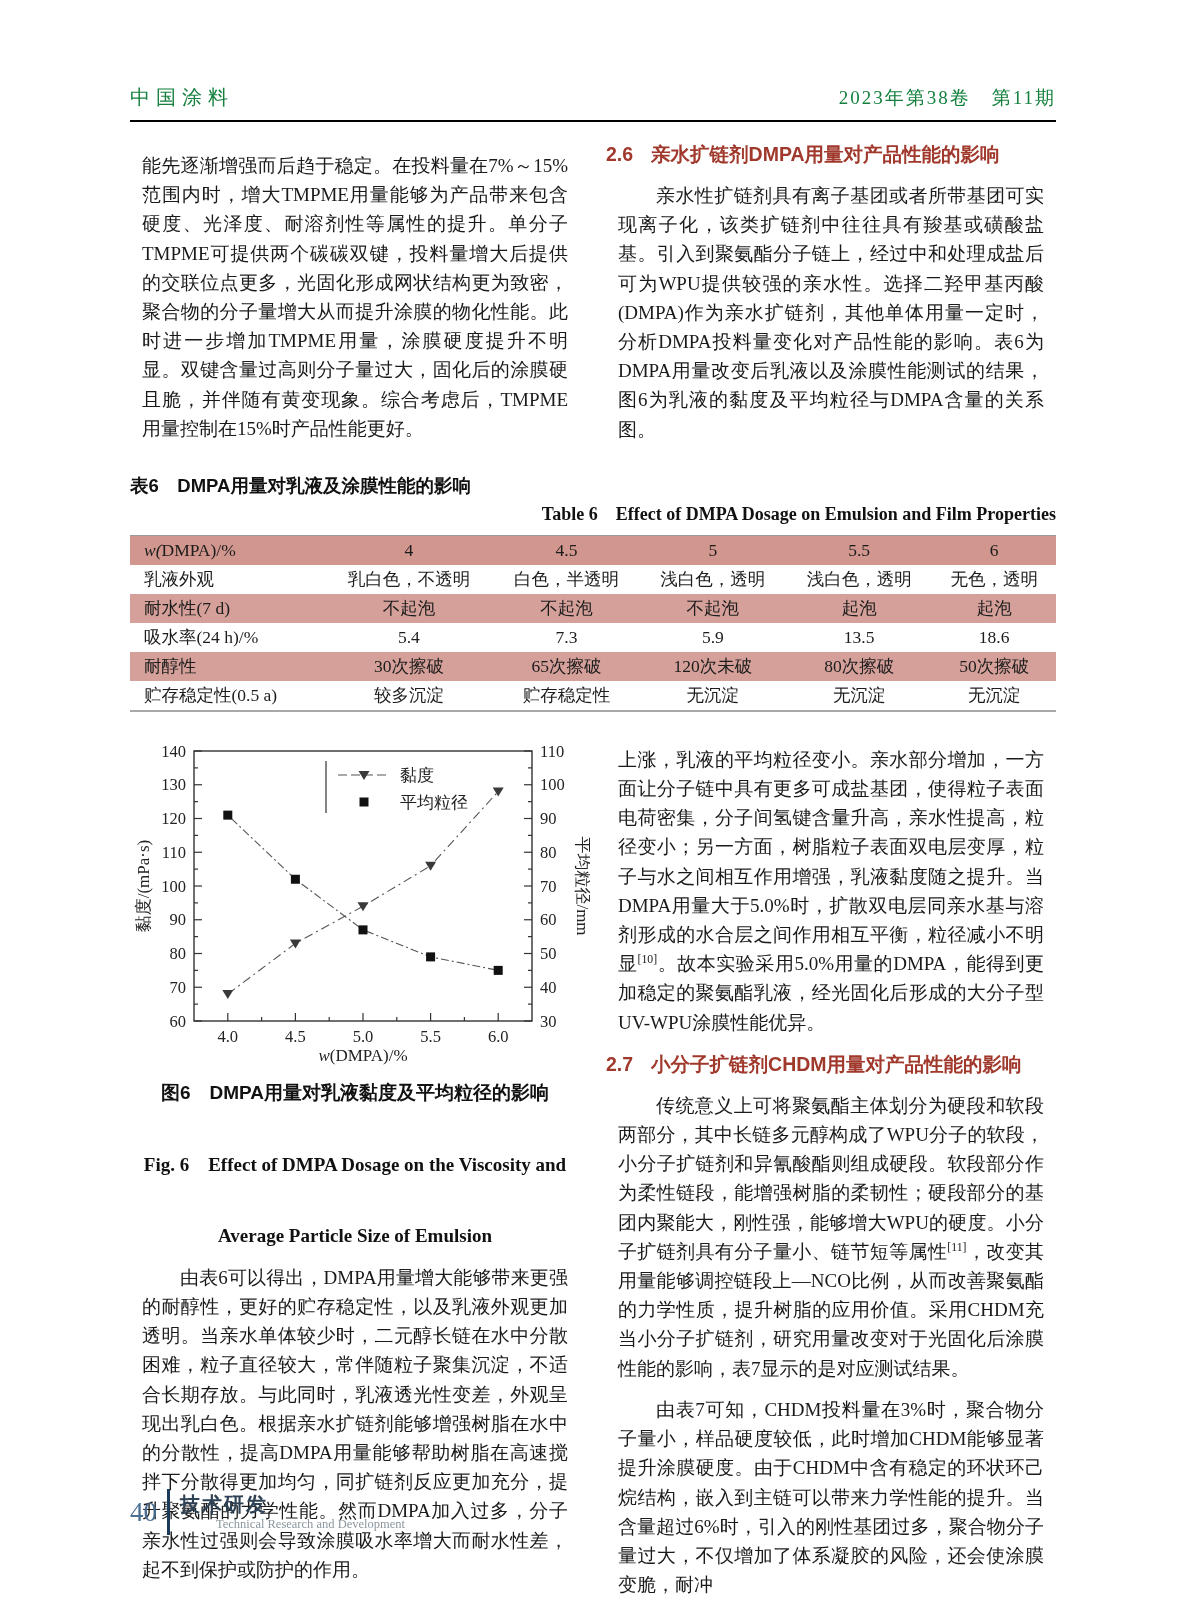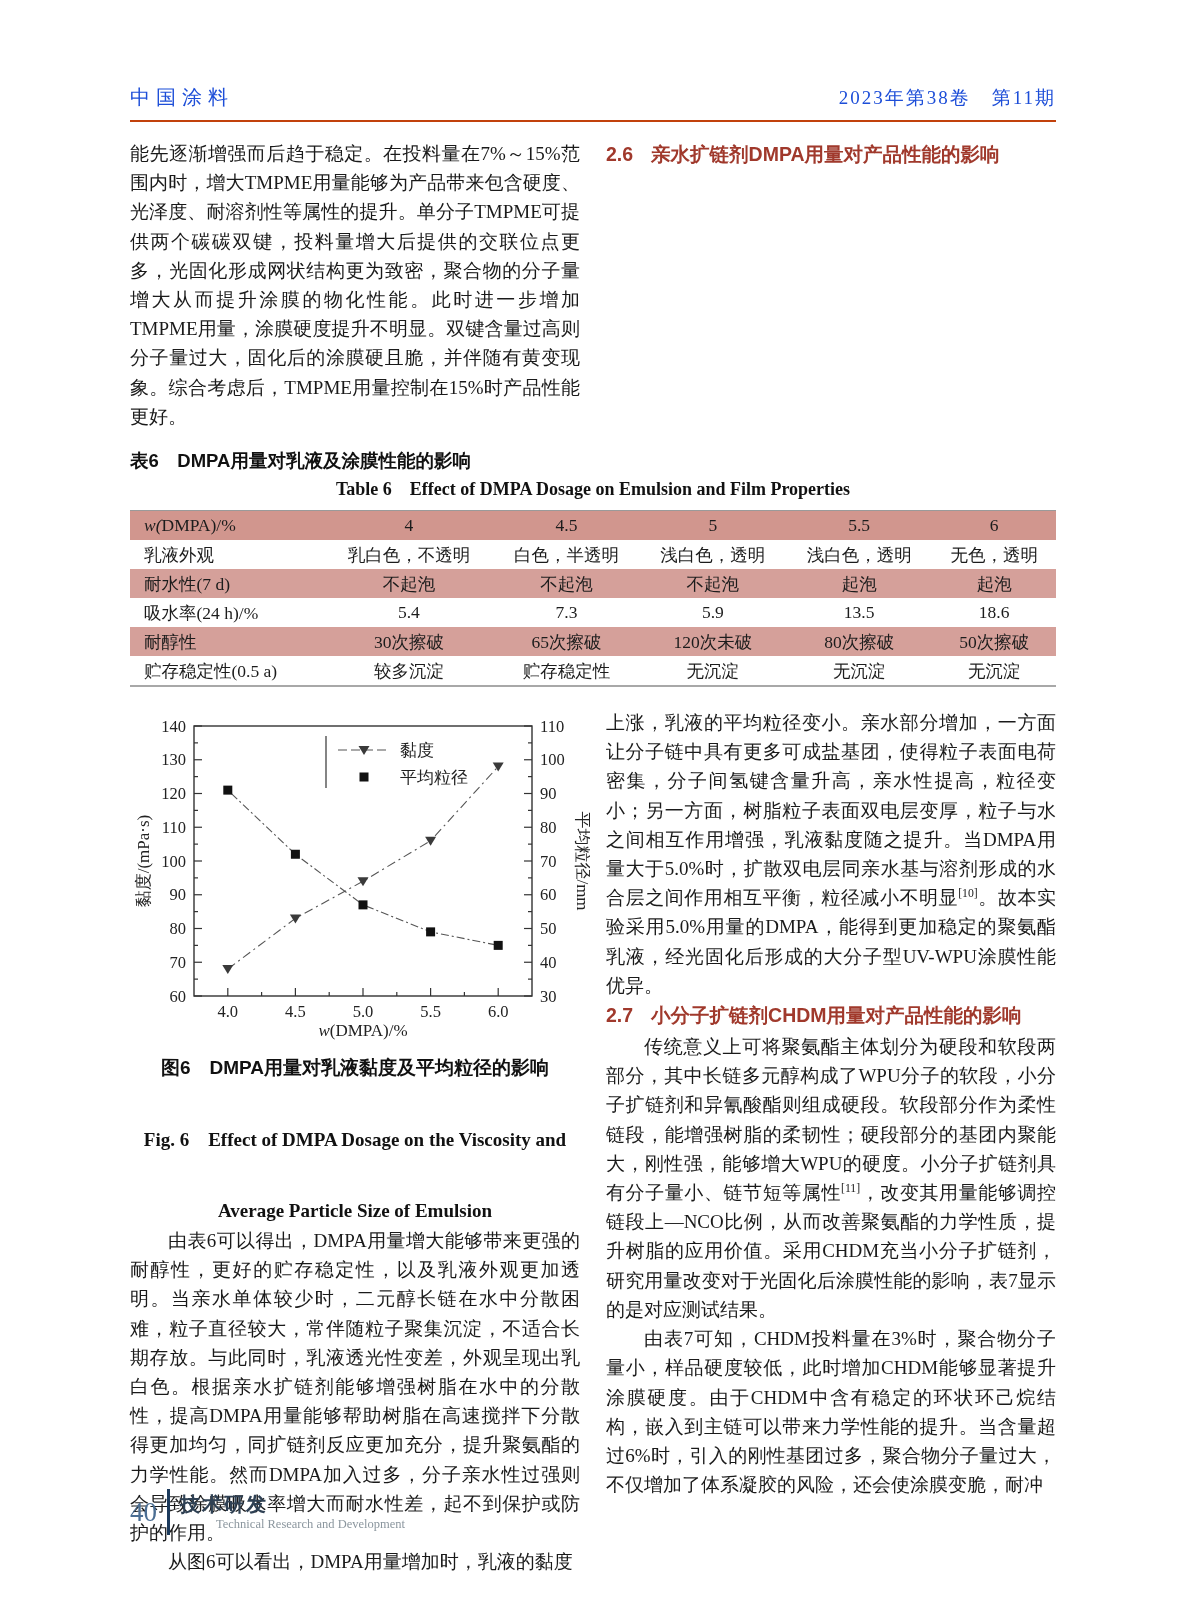--- a/index.html
+++ b/index.html
@@ -2,44 +2,44 @@
 <html lang="zh"><head>
 <meta charset="utf-8">
 <style>
   html,body{margin:0;padding:0;background:#ffffff;}
   .page{position:relative;width:1187px;height:1600px;background:#fff;overflow:hidden;
         font-family:"Liberation Serif","DejaVu Serif",serif;color:#1a1a1a;}
   .content{position:absolute;left:130px;top:0;width:926px;}
 
   
   .pg-header{display:flex;justify-content:space-between;align-items:flex-end;
-             padding-top:84px;padding-bottom:9px;border-bottom:2px solid #c2410c;
-             color:#1d4ed8;}
+             padding-top:84px;padding-bottom:9px;border-bottom:2px solid #000000;
+             color:#15803d;}
   .journal-name{font-size:20px;letter-spacing:6px;}
   .issue-info{font-size:19px;letter-spacing:2px;}
 
   
   .two-col{display:flex;gap:26px;}
   .col{width:450px;}
   .row1{margin-top:17px;}
   .row3{margin-top:21px;}
 
-  p.body-text{margin:0;font-size:19px;line-height:29.2px;text-align:justify;}
+  p.body-text{margin:12px;font-size:19px;line-height:29.2px;text-align:justify;}
   p.ind{text-indent:2em;}
   sup.cite{font-size:0.62em;vertical-align:super;line-height:0;}
 
   h2.sec{margin:0 0 2px 0;font-family:"Liberation Sans","DejaVu Sans",sans-serif;
          font-weight:bold;font-size:19.5px;line-height:30px;color:#a0392c;}
   h2.sec .sec-num{margin-right:18px;}
 
   
   .table-block{margin-top:16px;}
   .tbl-cap-zh{text-align:left;font-family:"Liberation Sans","DejaVu Sans",sans-serif;
               font-weight:bold;font-size:18.5px;line-height:28px;color:#111;}
-  .tbl-cap-en{text-align:center;font-weight:bold;font-size:18px;line-height:28px;color:#111;margin-bottom:7px;}
+  .tbl-cap-en{text-align:right;font-weight:bold;font-size:18px;line-height:28px;color:#111;margin-bottom:7px;}
   table.tbl6{width:100%;border-collapse:collapse;font-size:17.5px;
              border-top:1.5px solid #9a9a9a;border-bottom:2px solid #a8a8a8;}
   table.tbl6 td{height:29px;padding:0 4px;text-align:center;color:#1c1c1c;}
   table.tbl6 td.rowlabel{text-align:left;padding-left:14px;width:21%;}
   table.tbl6 tr.shaded{background:#d5a09a;}
   table.tbl6 tr.shaded-hdr{background:#d1968e;}
   td.varcell::first-letter{font-style:italic;}
 
   
   .fig-block{margin-top:2px;}
@@ -69,20 +69,21 @@
       <span class="journal-name">中国涂料</span>
       <span class="issue-info">2023年第38卷　第11期</span>
     </div>
 
     <div class="two-col row1">
       <div class="col">
         <p class="body-text">能先逐渐增强而后趋于稳定。在投料量在7%～15%范围内时，增大TMPME用量能够为产品带来包含硬度、光泽度、耐溶剂性等属性的提升。单分子TMPME可提供两个碳碳双键，投料量增大后提供的交联位点更多，光固化形成网状结构更为致密，聚合物的分子量增大从而提升涂膜的物化性能。此时进一步增加TMPME用量，涂膜硬度提升不明显。双键含量过高则分子量过大，固化后的涂膜硬且脆，并伴随有黄变现象。综合考虑后，TMPME用量控制在15%时产品性能更好。</p>
       </div>
       <div class="col">
         <h2 class="sec"><span class="sec-num">2.6</span><span>亲水扩链剂DMPA用量对产品性能的影响</span></h2>
+        <p class="body-text ind">亲水性扩链剂具有离子基团或者所带基团可实现离子化，该类扩链剂中往往具有羧基或磺酸盐基。引入到聚氨酯分子链上，经过中和处理成盐后可为WPU提供较强的亲水性。选择二羟甲基丙酸(DMPA)作为亲水扩链剂，其他单体用量一定时，分析DMPA投料量变化对产品性能的影响。表6为DMPA用量改变后乳液以及涂膜性能测试的结果，图6为乳液的黏度及平均粒径与DMPA含量的关系图。</p>
       </div>
     </div>
 
     <div class="table-block">
       <div class="tbl-cap-zh">表6　DMPA用量对乳液及涂膜性能的影响</div>
       <div class="tbl-cap-en">Table 6　Effect of DMPA Dosage on Emulsion and Film Properties</div>
       <table class="tbl6">
           <tbody>
             <tr class="shaded-hdr">
               <td class="rowlabel varcell">w(DMPA)/%</td>

